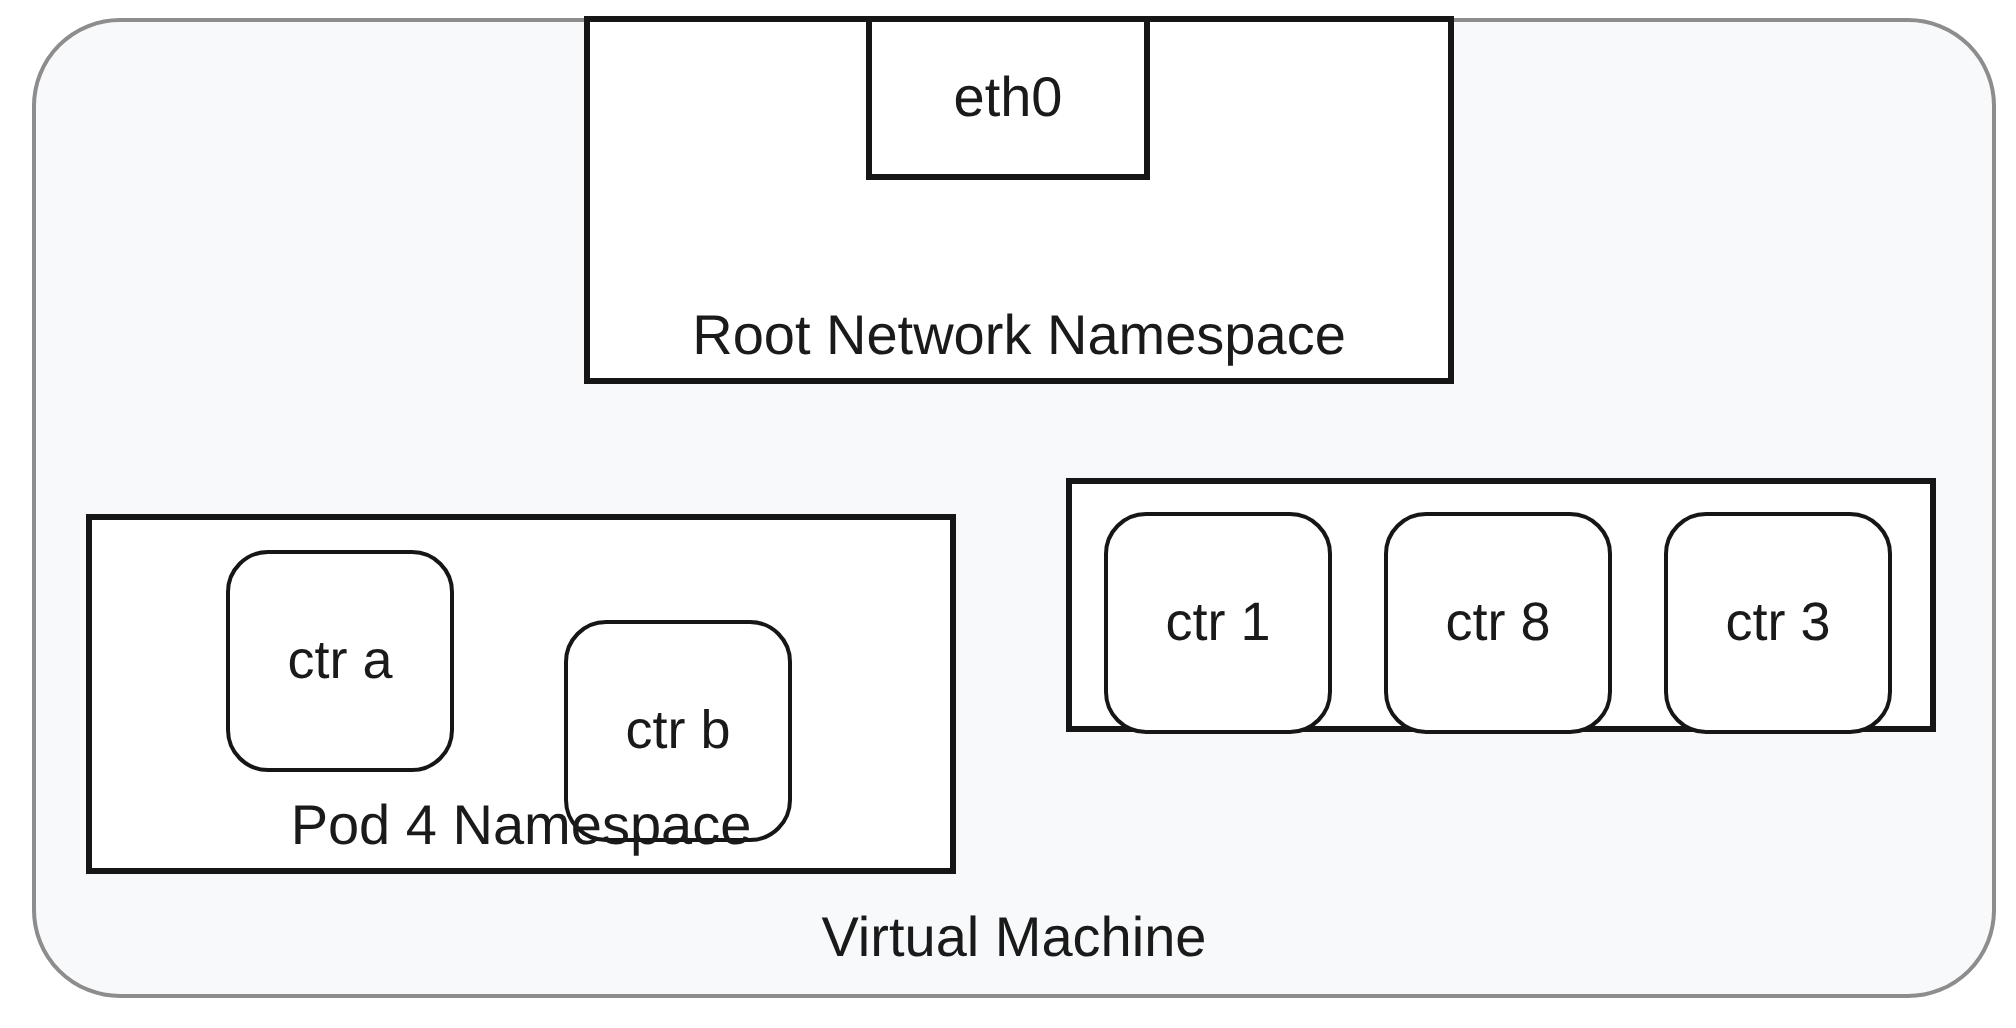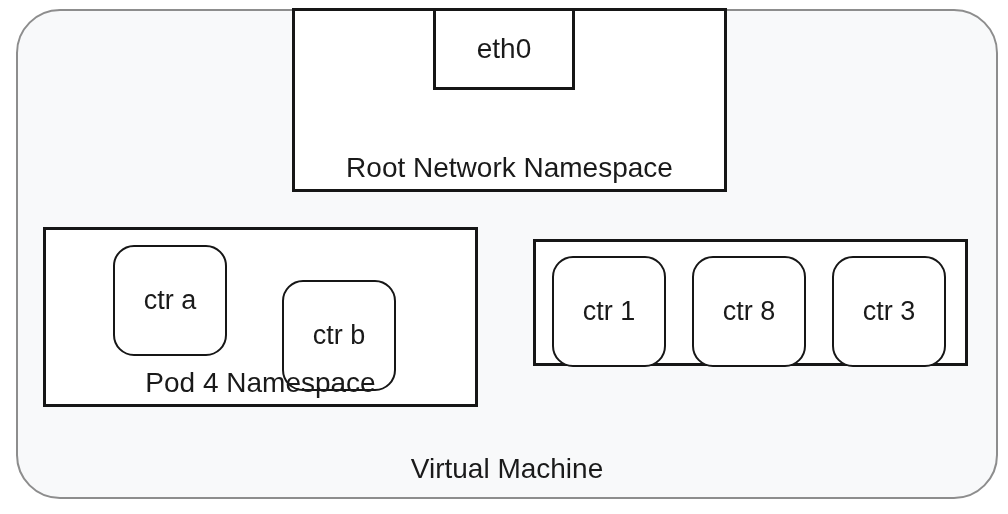--- a/index.html
+++ b/index.html
@@ -37,21 +37,21 @@
     background: var(--box-fill, #ffffff);
     border: 3px solid var(--box-border, #161616);
   }
 
   .root-box { left: 292px; top: 8px; width: 435px; height: 184px; }
   .eth0-box {
     left: 433px; top: 8px; width: 142px; height: 82px;
     display: flex; align-items: center; justify-content: center;
     font-size: 28px;
   }
-  .pod1-box { left: 43px;  top: 227px; width: 435px; height: 180px; }
+  .pod1-box { left: 43px;  top: 257px; width: 435px; height: 180px; }
   .pod2-box { left: 533px; top: 239px; width: 435px; height: 127px; }
 
   
   .ctr {
     position: absolute;
     width: 114px;
     height: 111px;
     background: var(--box-fill, #ffffff);
     border: 2.5px solid var(--box-border, #161616);
     border-radius: 21px;

